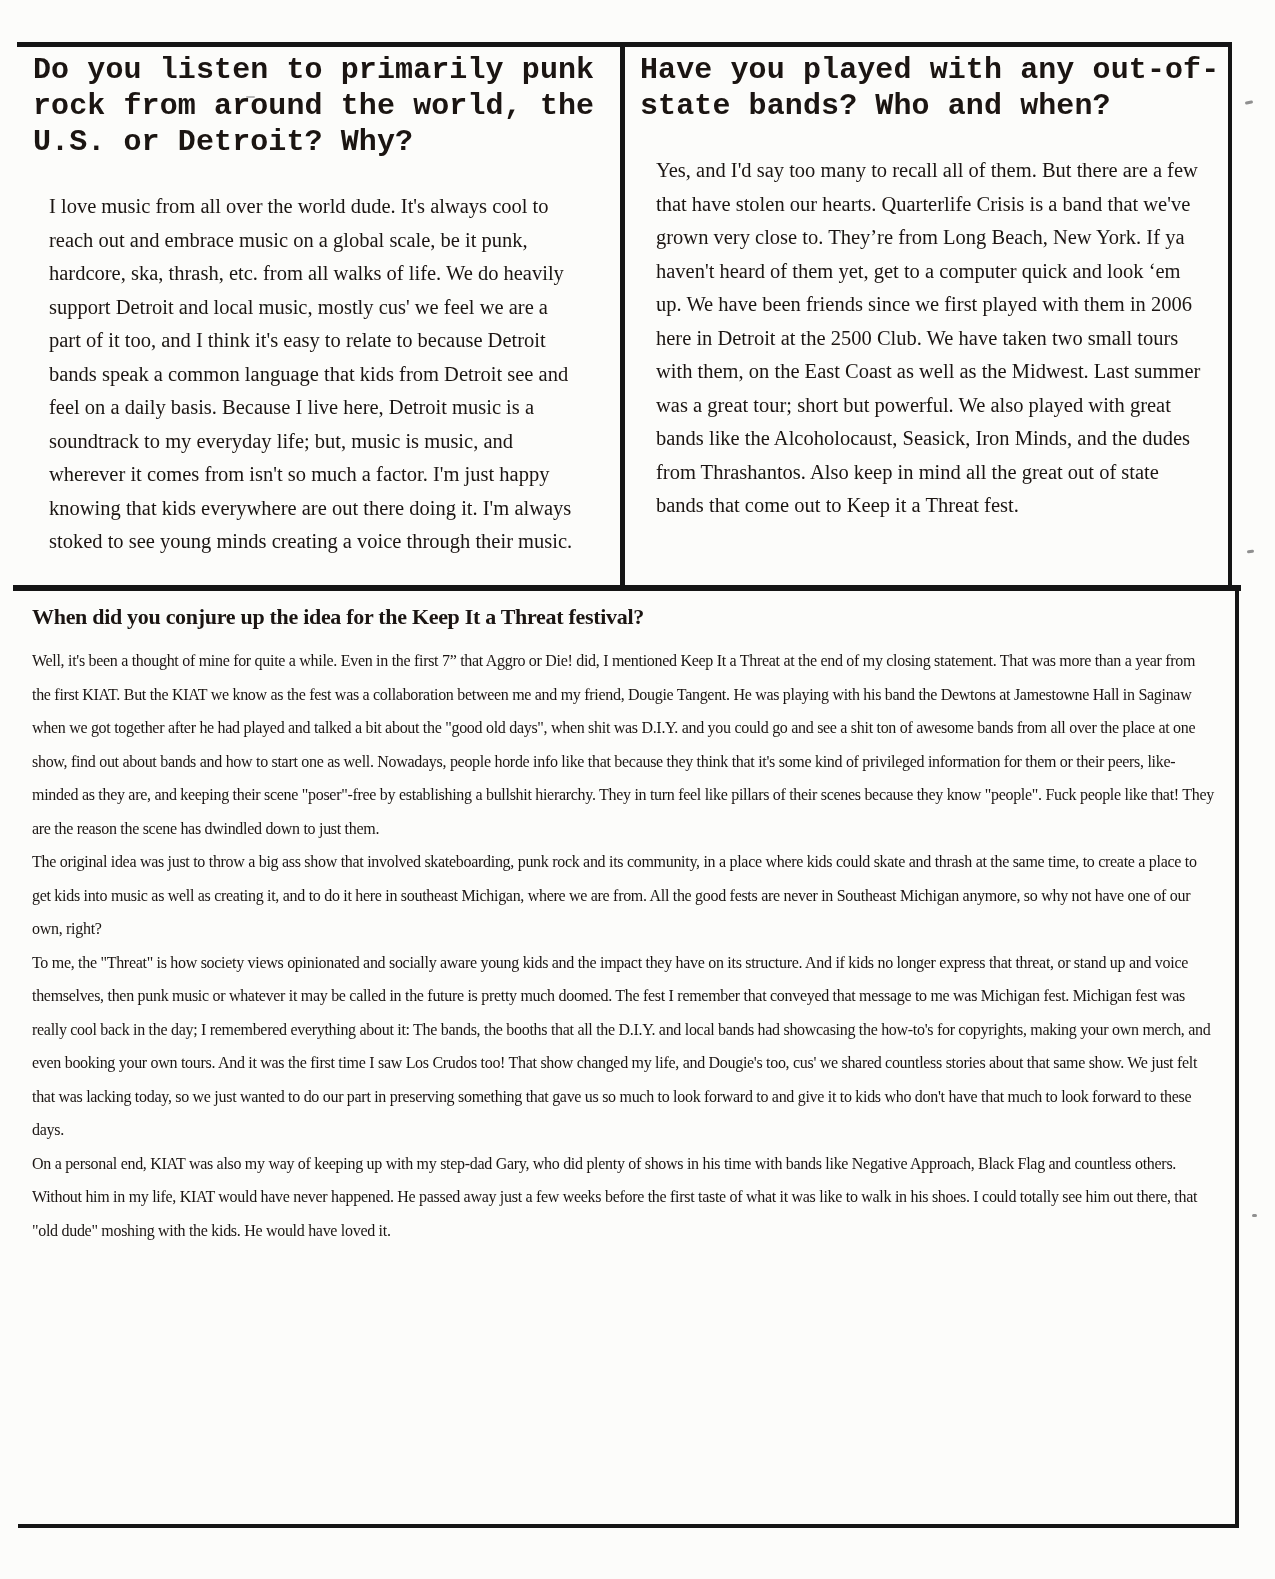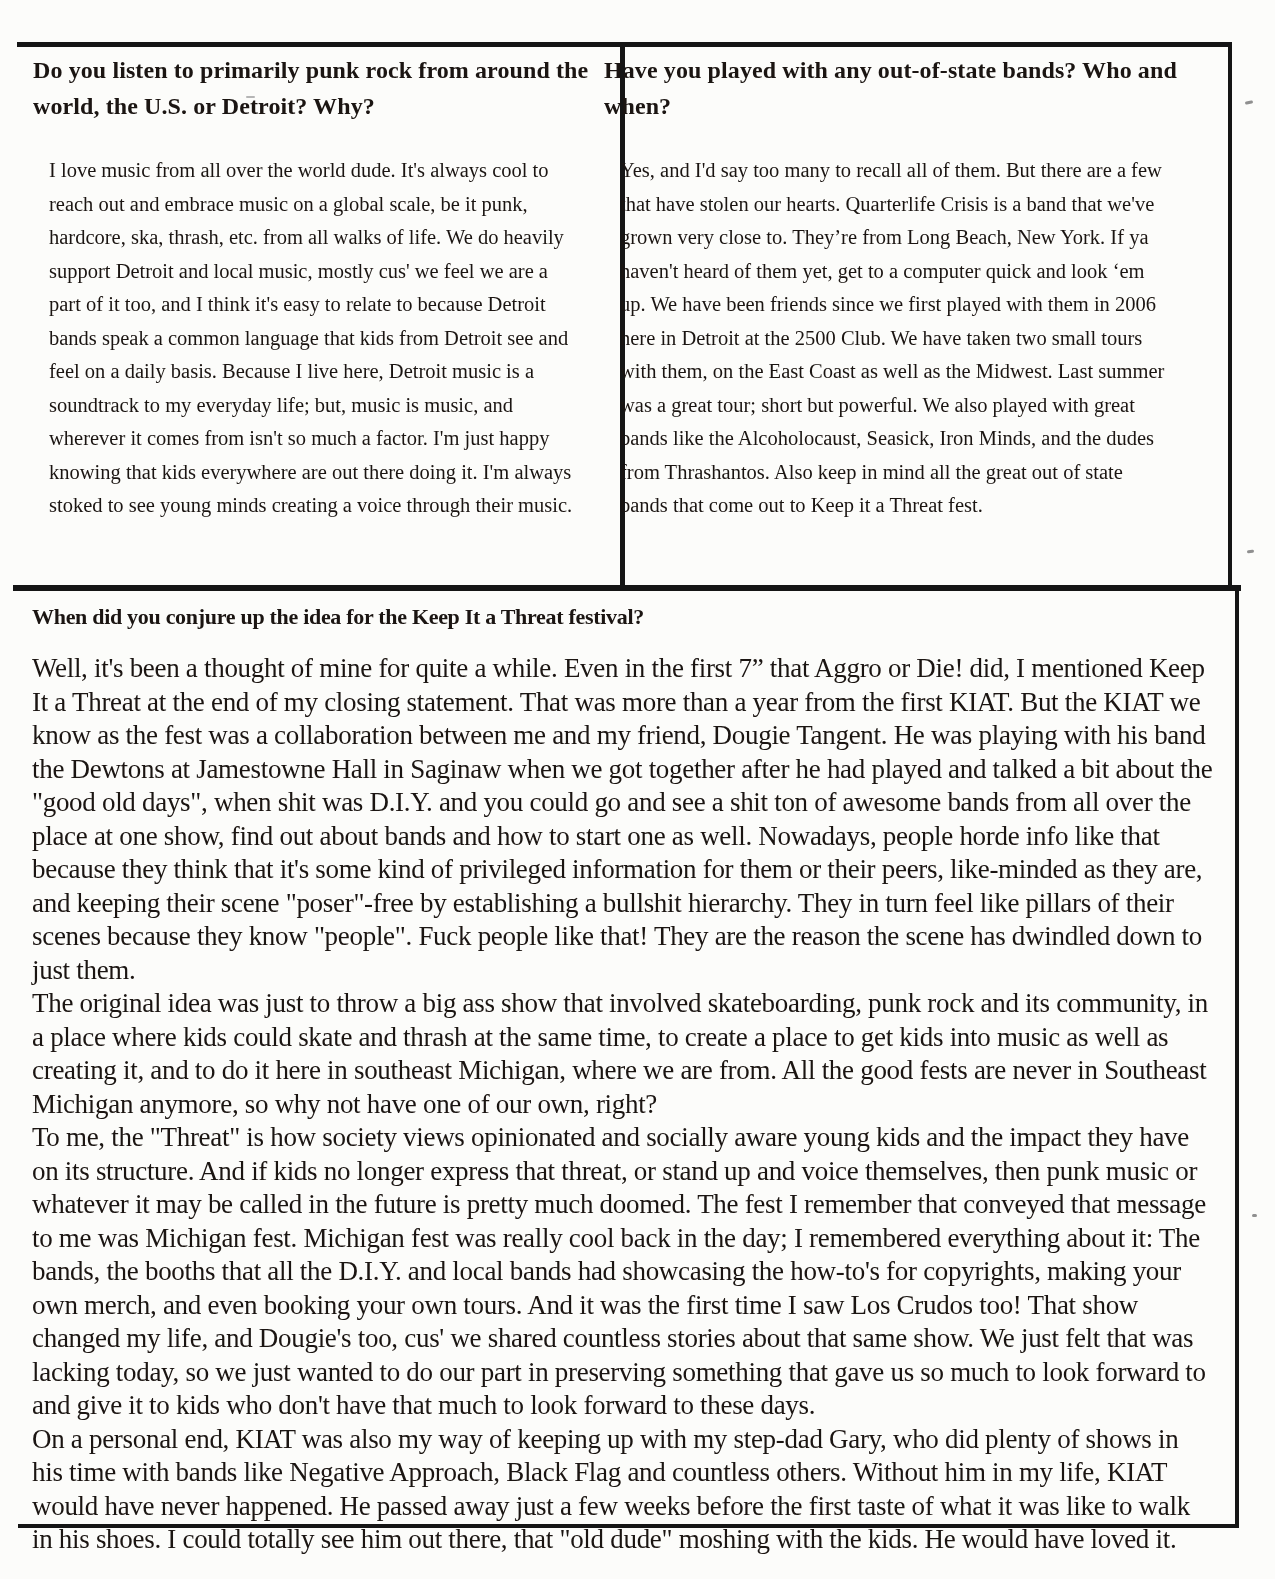--- a/index.html
+++ b/index.html
@@ -22,51 +22,52 @@
   .right-rule-top    { left: 1228px; top: 47px;   width: 4px;    height: 538px; }
   .mid-rule          { left: 13px;   top: 585px;  width: 1228px; height: 6px; }
   .right-rule-bottom { left: 1235px; top: 591px;  width: 4px;    height: 933px; }
   .bottom-rule       { left: 18px;   top: 1524px; width: 1221px; height: 4px; }
 
   .qa-col {
     position: absolute;
     top: 52px;
   }
   .qa-col.left  { left: 33px;  width: 567px; }
-  .qa-col.right { left: 604px; width: 581px; }
+  .qa-col.right { left: 640px; width: 581px; }
 
   .qa-col h2 {
     margin: 0 0 30px 0;
-    font-size: 24px;
+    font-size: 30px;
     line-height: 36px;
     font-weight: bold;
     letter-spacing: 0.1px;
+    font-family: Liberation Mono, monospace;
   }
   .qa-col p {
     margin: 16px;
     font-size: 20.5px;
     line-height: 33.5px;
   }
 
   .qa-bottom {
     position: absolute;
     left: 32px;
     top: 602px;
     width: 1183px;
   }
   .qa-bottom h2 {
-    margin: 0 0 20px 0;
+    margin: 0 0 12px 0;
     font-size: 22px;
     line-height: 30px;
     font-weight: bold;
     letter-spacing: -0.3px;
   }
   .qa-bottom p {
     margin: 0;
-    font-size: 27px;
+    font-size: 16px;
     line-height: 33.5px;
     letter-spacing: -0.3px;
   }
 
   .speck {
     position: absolute;
     background: #8f8f8f;
     border-radius: 2px;
   }
   .speck-1 { left: 1245px; top: 101px;  width: 8px; height: 3px; transform: rotate(-12deg); }

